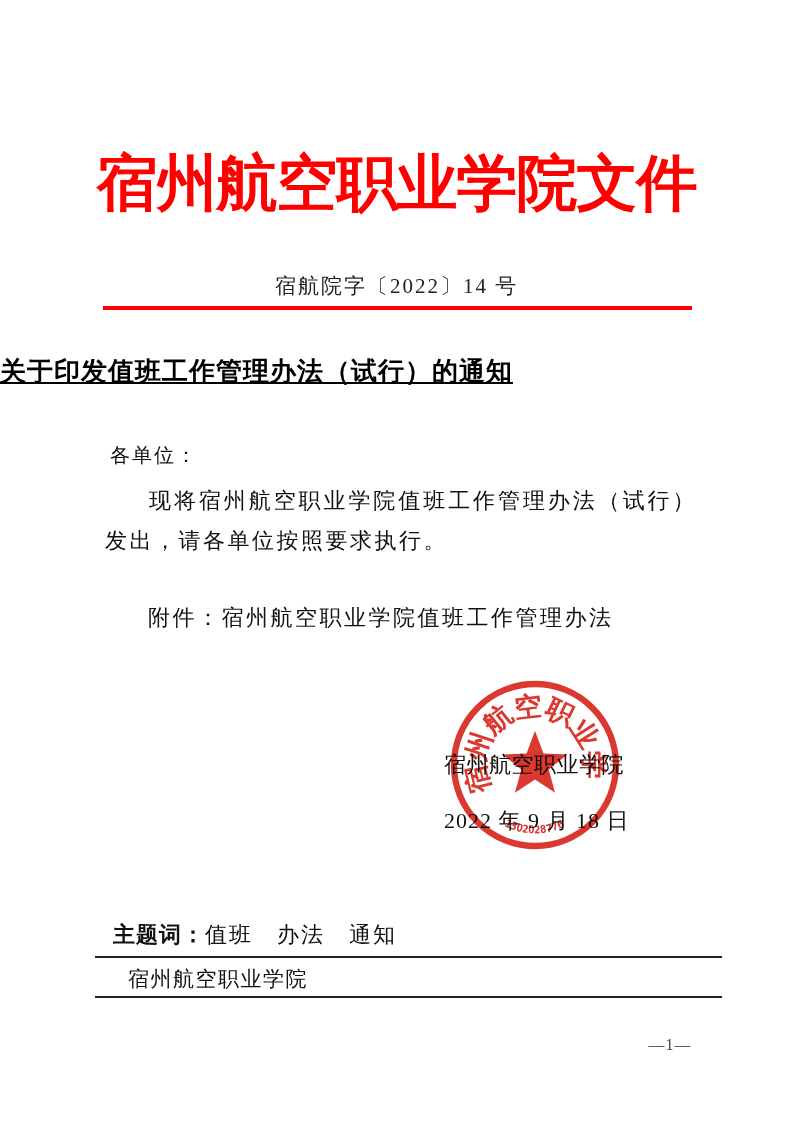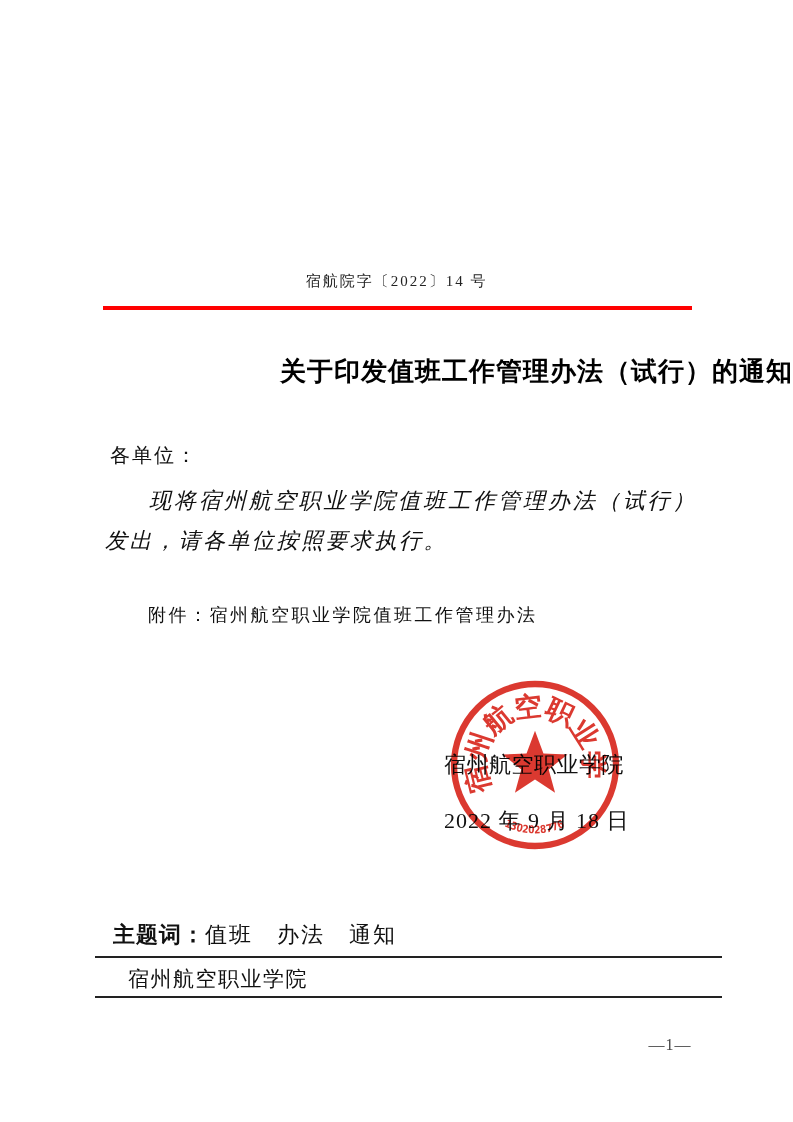--- a/index.html
+++ b/index.html
@@ -25,67 +25,67 @@
     color: #ff0000;
     letter-spacing: -1px;
     white-space: nowrap;
   }
   .doc-number {
     position: absolute;
     top: 272px;
     left: 0;
     width: 100%;
     text-align: center;
-    font-size: 15px;
+    font-size: 21px;
     letter-spacing: 2px;
     color: #222;
   }
   .red-rule {
     position: absolute;
     top: 306px;
     left: 103px;
     width: 589px;
     height: 4px;
     background: #ff0000;
   }
   .doc-title {
     position: absolute;
     top: 354px;
     left: 0;
     width: 100%;
-    text-align: right;
+    text-align: left;
     font-size: 26px;
     font-weight: bold;
     letter-spacing: 1px;
     color: #000;
+    text-decoration: underline;
   }
   .salutation {
     position: absolute;
     top: 442px;
     left: 110px;
     font-size: 20px;
     letter-spacing: 2px;
   }
   .body-par {
     position: absolute;
     top: 481px;
     left: 105px;
     width: 592px;
     font-size: 22px;
     line-height: 40px;
     letter-spacing: 2.5px;
     text-indent: 2em;
     text-align: justify;
-    font-style: italic;
   }
   .attachment {
     position: absolute;
     top: 603px;
     left: 148px;
-    font-size: 18px;
+    font-size: 22px;
     letter-spacing: 2.5px;
   }
   .signature {
     position: absolute;
     top: 750px;
     left: 444px;
     font-size: 22px;
     letter-spacing: 0.5px;
     color: #111;
   }
@@ -158,20 +158,21 @@
     font-size: 16px;
     color: #444;
     letter-spacing: 1px;
   }
 </style>
 </head>
 <body>
 
 <div class="page">
 
+  <div class="banner-title">宿州航空职业学院文件</div>
 
   <div class="doc-number">宿航院字〔2022〕14 号</div>
 
   <div class="red-rule"></div>
 
   <div class="doc-title">关于印发值班工作管理办法（试行）的通知</div>
 
   <div class="salutation">各单位：</div>
 
   <div class="body-par">现将宿州航空职业学院值班工作管理办法（试行）发出，请各单位按照要求执行。</div>

